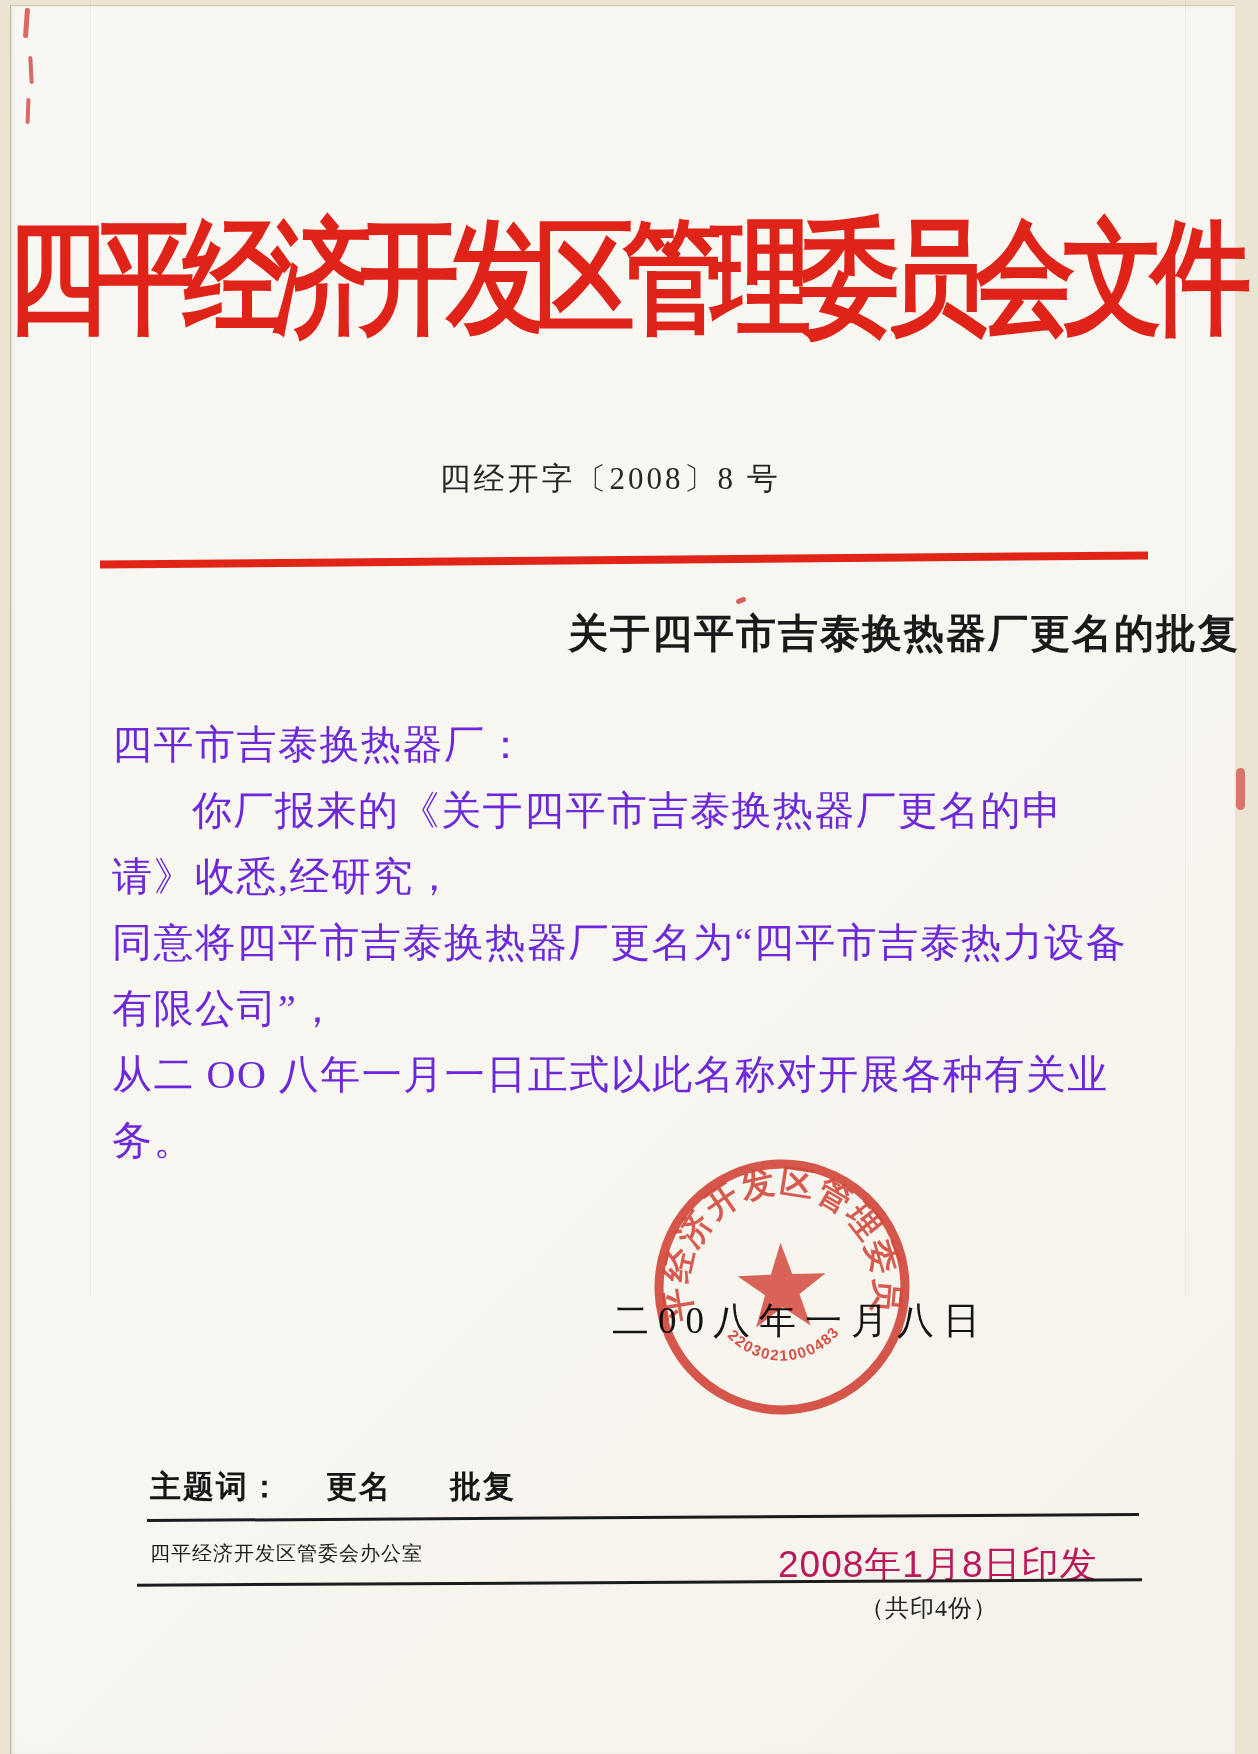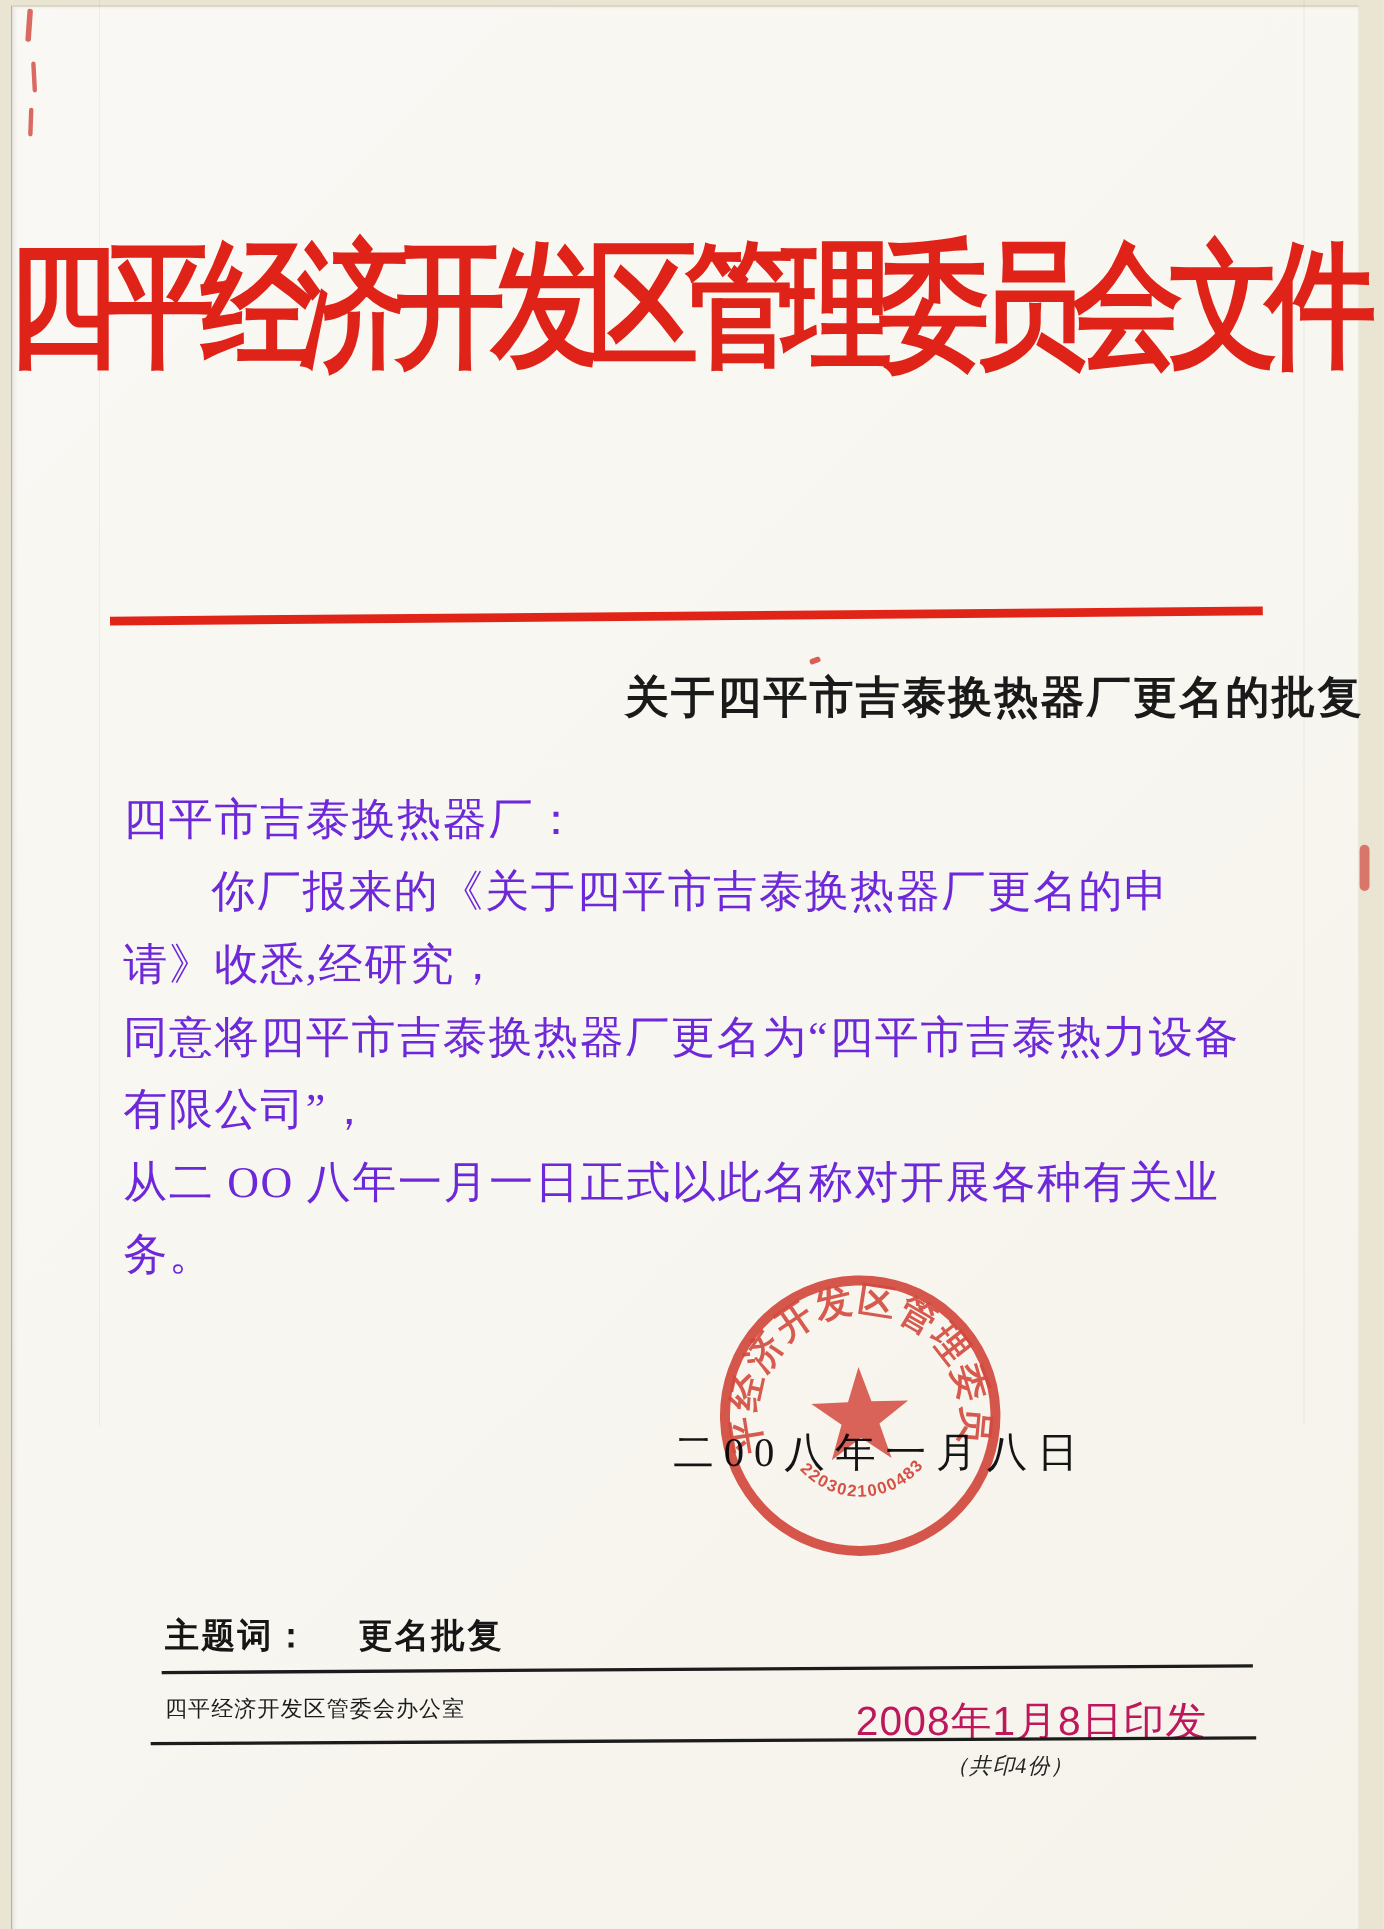--- a/index.html
+++ b/index.html
@@ -70,35 +70,35 @@
   .seal{
     position:absolute;left:651px;top:1156px;width:262px;height:262px;z-index:4;
     mix-blend-mode:multiply;opacity:.9;
     transform:rotate(-2deg);
   }
   .subject-row{
     position:absolute;left:150px;top:1466px;
     font-family:"Liberation Sans","DejaVu Sans",sans-serif;
     font-weight:bold;font-size:31px;letter-spacing:2px;color:#161616;
   }
-  .subject-row .term{}
+  .subject-row .term{margin-left:58px;}
   .subject-row .term.first{margin-left:44px;margin-top:32px;}
   .hrule{position:absolute;background:#1c1c1c;height:3px;}
   .hr1{left:147px;top:1516px;width:992px;transform:rotate(-0.35deg);}
   .hr2{left:137px;top:1581px;width:1005px;transform:rotate(-0.3deg);}
   .office{
     position:absolute;left:150px;top:1540px;font-size:20px;letter-spacing:1px;color:#1c1c1c;
     font-family:"Liberation Sans","DejaVu Sans",sans-serif;
   }
   .print-date{
     position:absolute;left:778px;top:1540px;font-size:37px;letter-spacing:1px;color:#be185d;
     font-family:"Liberation Sans","DejaVu Sans",sans-serif;
   }
   .copies{
-    position:absolute;left:860px;top:1592px;font-size:20px;letter-spacing:1px;color:#222;font-style:italic;
+    position:absolute;left:860px;top:1592px;font-size:24px;letter-spacing:1px;color:#222;
   }
   .seal text{
     font-family:"Liberation Sans","DejaVu Sans",sans-serif;
     fill:var(--seal_red);
   }
 </style>
 </head>
 <body>
 
 <div class="scan">
@@ -106,20 +106,21 @@
   <div class="fold f1"></div>
   <div class="fold f2"></div>
   <div class="artifact a1"></div>
   <div class="artifact a2"></div>
   <div class="artifact a3"></div>
   <div class="artifact a4"></div>
   <div class="artifact a5"></div>
 
   <div class="org-title">四平经济开发区管理委员会文件</div>
 
+  <div class="doc-number">四经开字〔2008〕8 号</div>
 
   <div class="red-rule"></div>
 
   <div class="doc-title">关于四平市吉泰换热器厂更名的批复</div>
 
   <div class="body-text">
     <p>四平市吉泰换热器厂：</p>
     <p class="indent">你厂报来的《关于四平市吉泰换热器厂更名的申请》收悉,经研究，</p>
     <p>同意将四平市吉泰换热器厂更名为“四平市吉泰热力设备有限公司”，</p>
     <p>从二 OO 八年一月一日正式以此名称对开展各种有关业务。</p>

